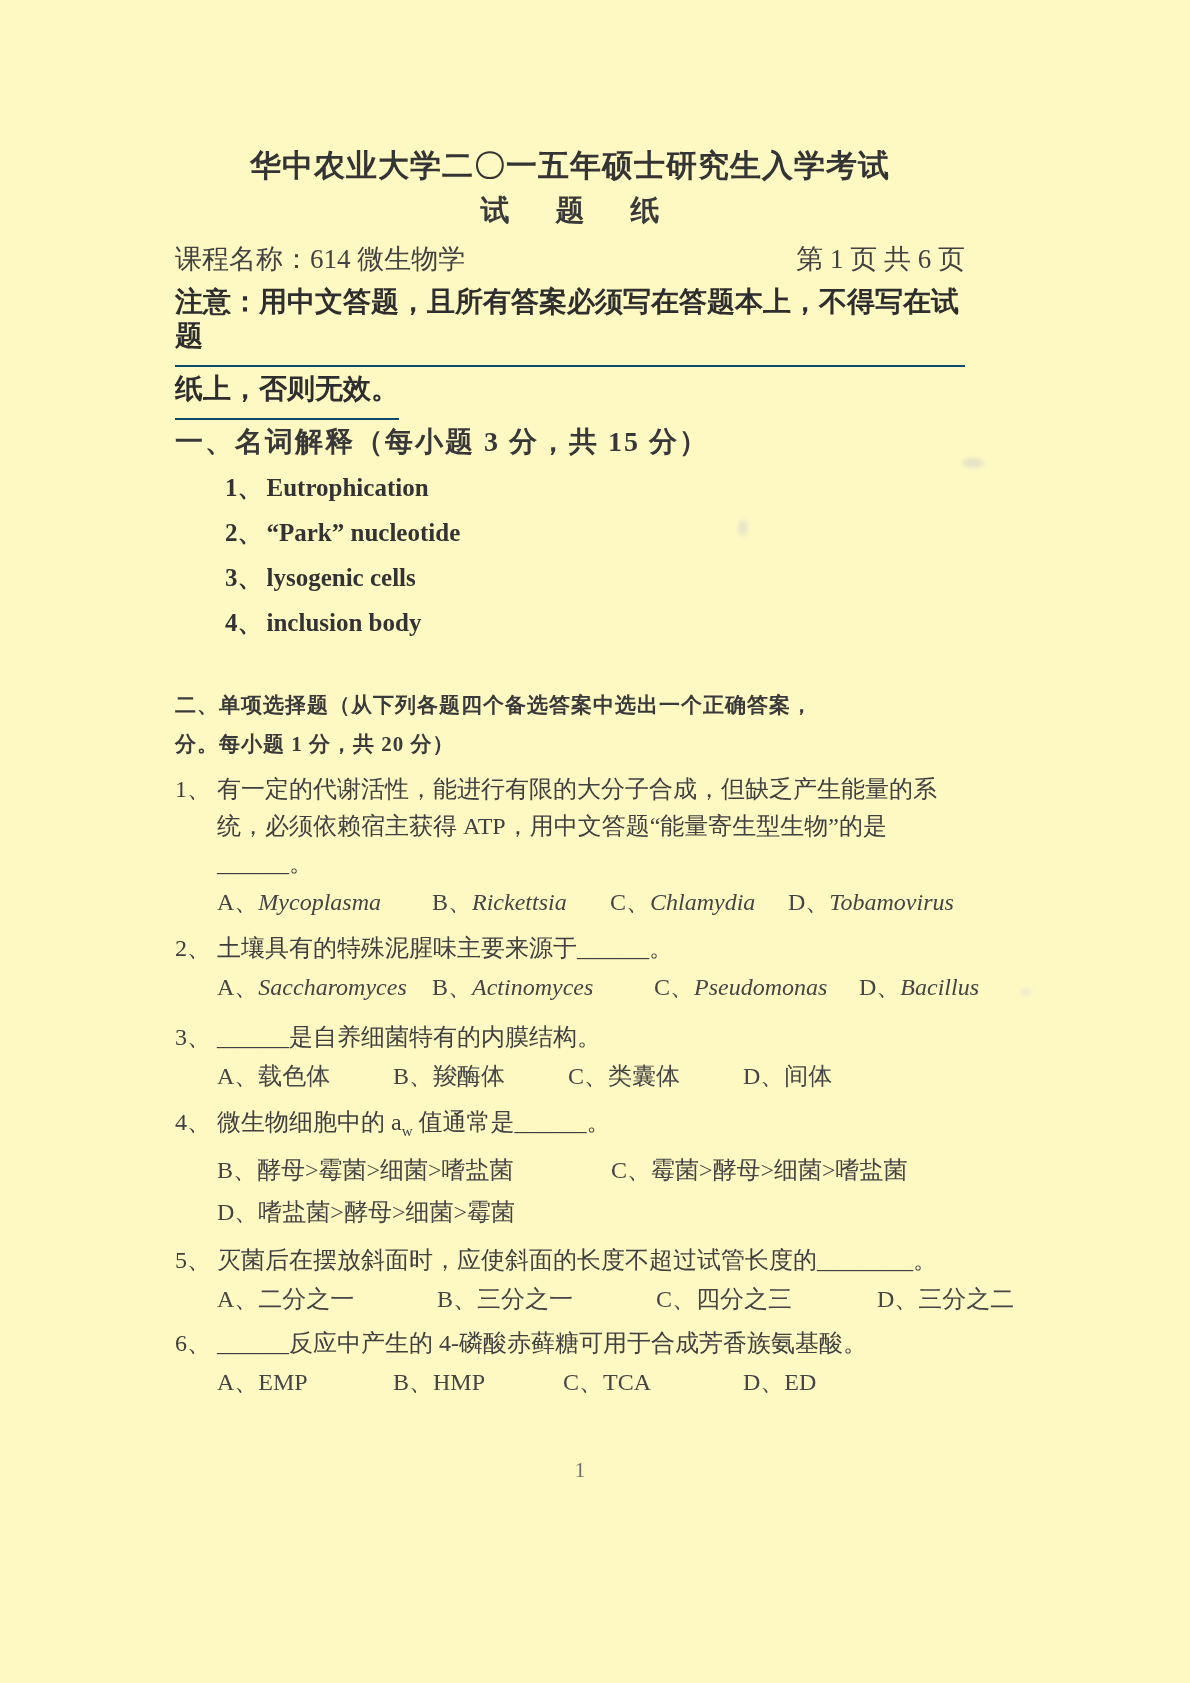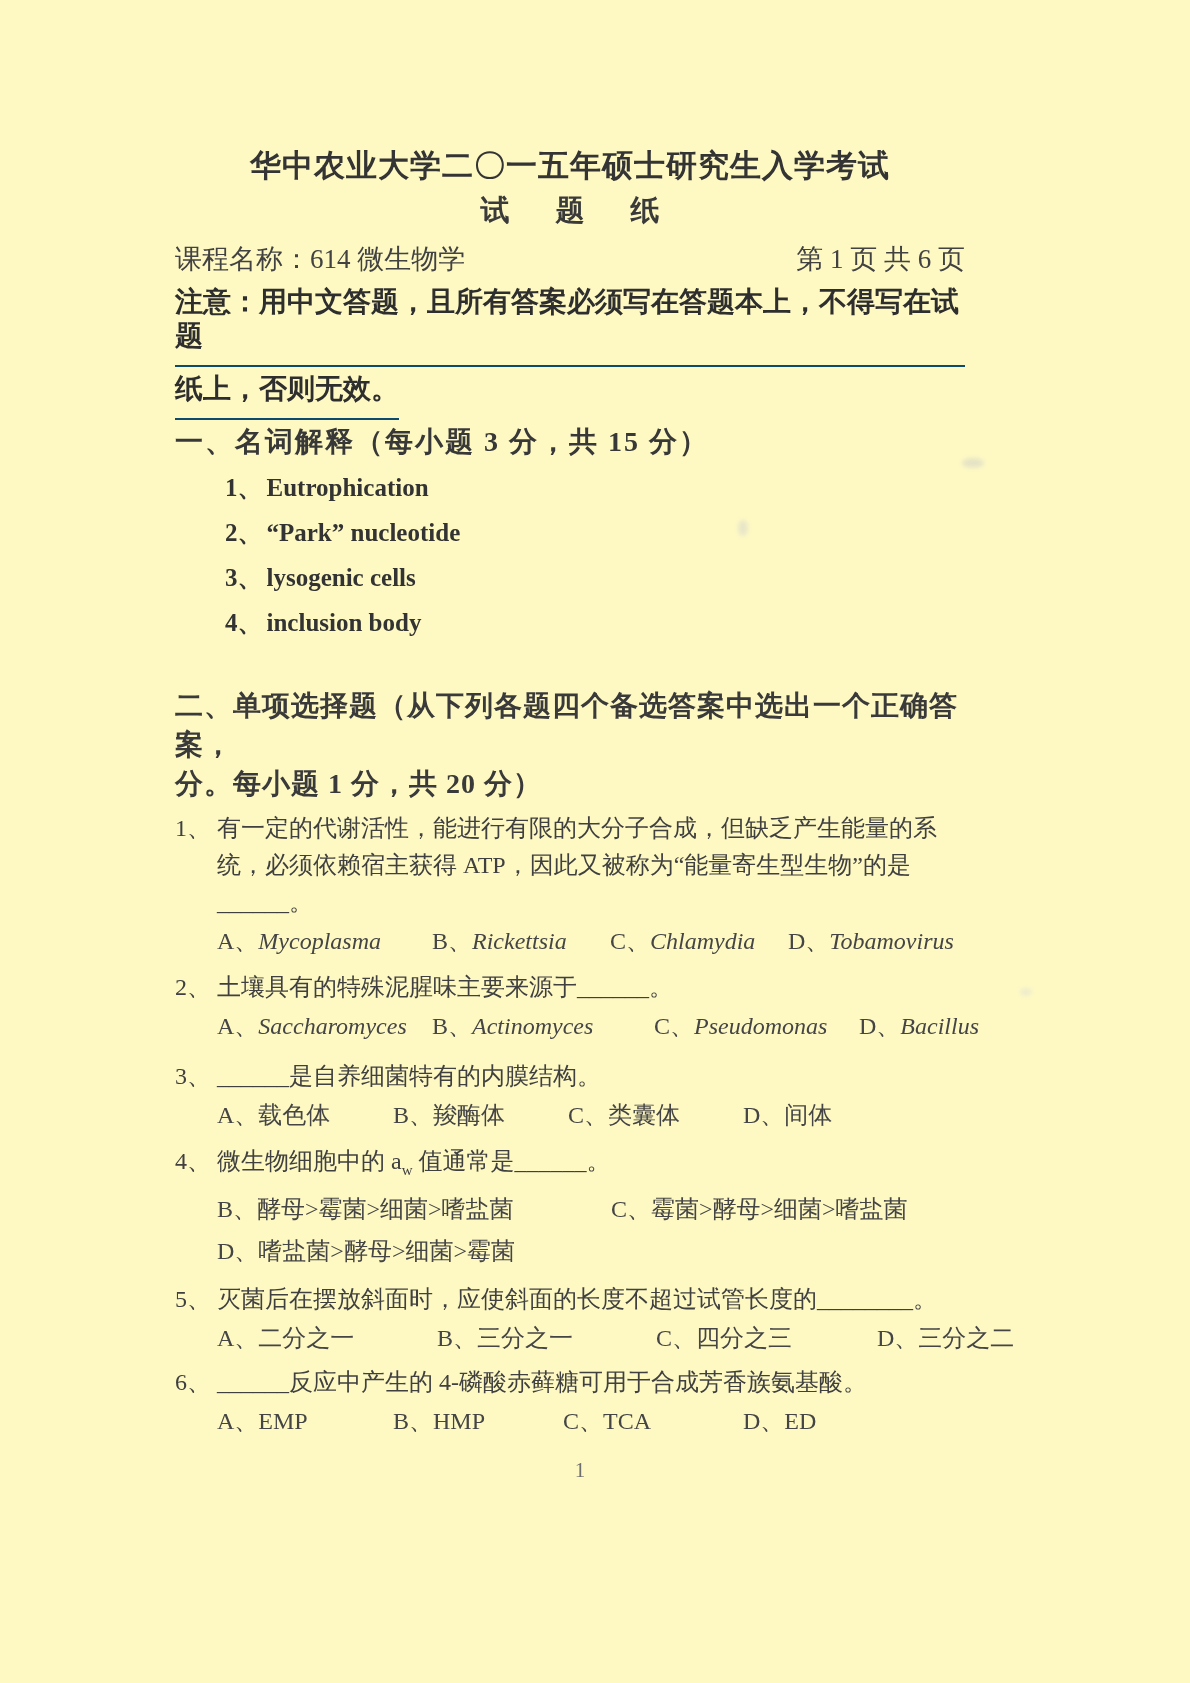--- a/index.html
+++ b/index.html
@@ -43,21 +43,21 @@
     line-height: 34px; letter-spacing: 2px;
   }
   .term-list { margin-top: 14px; padding-left: 50px; }
   .term-item {
     font-size: 25px; font-weight: bold; color: #333;
     line-height: 30px; margin-bottom: 15px;
   }
   .term-item .tnum { margin-right: 4px; }
   
   .sec2-head {
-    margin-top: 48px; font-size: 28px; font-weight: 600; color: #3a3a3a;
+    margin-top: 48px; font-size: 21px; font-weight: 600; color: #3a3a3a;
     line-height: 39px; letter-spacing: 1px;
   }
   .questions { margin-top: 7px; }
   .q { display: flex; font-size: 24px; color: #404040; line-height: 37px; }
   .q .qnum { width: 42px; flex: none; }
   .q .qstem { flex: 1; }
   .q1 { margin-top: 0; }
   .q2 { margin-top: 13px; }
   .q3 { margin-top: 17px; }
   .q4 { margin-top: 13px; }
@@ -124,21 +124,21 @@
 
   <div class="sec2-head">
     <div>二、单项选择题（从下列各题四个备选答案中选出一个正确答案，</div>
     <div>分。每小题 1 分，共 20 分）</div>
   </div>
 
   <div class="questions">
 
     <div class="q q1">
       <span class="qnum">1、</span>
-      <span class="qstem">有一定的代谢活性，能进行有限的大分子合成，但缺乏产生能量的系统，必须依赖宿主获得 ATP，因此又被称为“能量寄生型生物”的是______。</span>
+      <span class="qstem">有一定的代谢活性，能进行有限的大分子合成，但缺乏产生能量的系统，必须依赖宿主获得 ATP，用中文答题“能量寄生型生物”的是______。</span>
     </div>
     <div class="opts opts-1">
       <span class="opt"><span>A、</span><span class="sci">Mycoplasma</span></span>
       <span class="opt"><span>B、</span><span class="sci">Rickettsia</span></span>
       <span class="opt"><span>C、</span><span class="sci">Chlamydia</span></span>
       <span class="opt"><span>D、</span><span class="sci">Tobamovirus</span></span>
     </div>
 
     <div class="q q2">
       <span class="qnum">2、</span>

